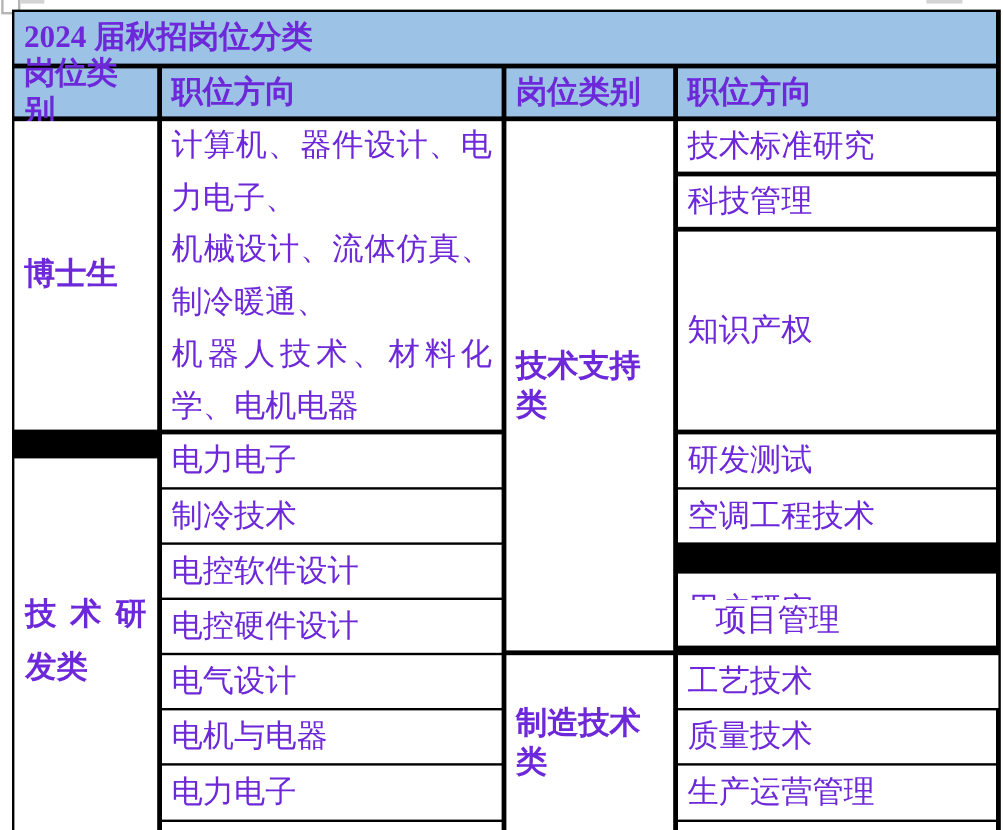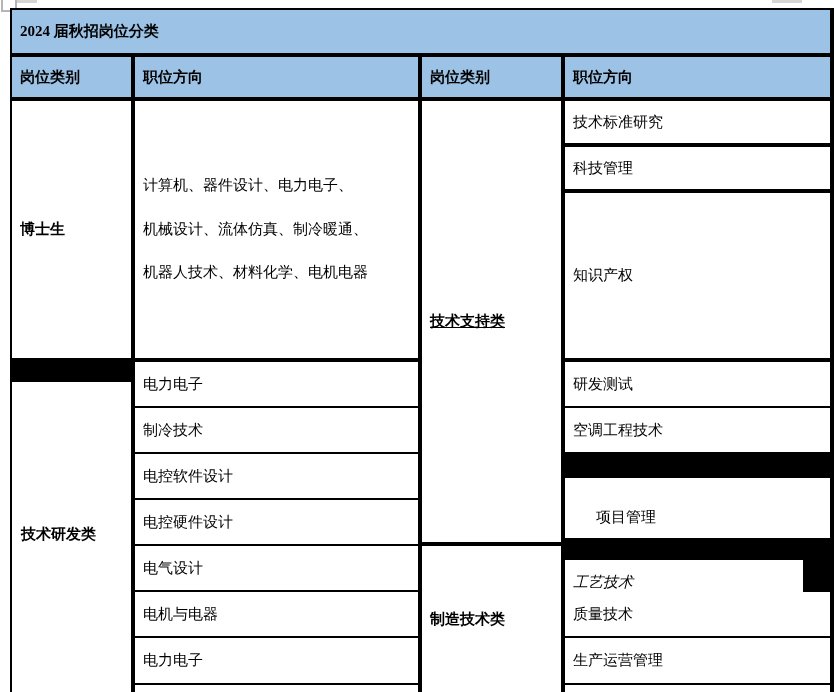--- a/index.html
+++ b/index.html
@@ -9,21 +9,21 @@
     font-family:"Liberation Serif","DejaVu Serif",serif;
   }
   
   .table-wrap {
     position:absolute; left:10px; top:8px; width:824px; height:684px;
     background:#000000; overflow:hidden;
   }
   .cell {
     position:absolute; background:#ffffff; box-sizing:border-box;
     display:flex; align-items:center; padding:0 8px;
-    font-size:15px; line-height:1.25; color:#000000;
+    font-size:26px; line-height:1.25; color:#6d28d9;
   }
   .blue { background:#9CC2E6; font-weight:bold; }
   .cat  { font-weight:bold; }
   .just { text-align:justify; text-justify:inter-ideograph; width:100%; }
   .phd-dirs { flex-direction:column; justify-content:center; align-items:flex-start; }
   .phd-dirs p { margin:0; text-align:justify; text-justify:inter-ideograph; line-height:43.5px; }
   .rows-wrap2 { line-height:44px; }
   .artifact { position:absolute; border:2px solid #b5b5b5; background:transparent; }
   .artifact2 { position:absolute; background:#d4d4d4; }
 </style>
@@ -56,30 +56,30 @@
 
   <div class="cell" style="left:125px; top:354px; width:283px; height:44px;">电力电子</div>
   <div class="cell" style="left:125px; top:400px; width:283px; height:44px;">制冷技术</div>
   <div class="cell" style="left:125px; top:446px; width:283px; height:44px;">电控软件设计</div>
   <div class="cell" style="left:125px; top:492px; width:283px; height:44px;">电控硬件设计</div>
   <div class="cell" style="left:125px; top:538px; width:283px; height:44px;">电气设计</div>
   <div class="cell" style="left:125px; top:584px; width:283px; height:44px;">电机与电器</div>
   <div class="cell" style="left:125px; top:630px; width:283px; height:45px;">电力电子</div>
   <div class="cell" style="left:125px; top:677px; width:283px; height:20px;"></div>
 
-  <div class="cell cat" style="left:412px; top:93px; width:139px; height:441px;text-decoration:underline;">技术支持类</div>
+  <div class="cell cat" style="left:412px; top:93px; width:139px; height:441px;">技术支持类</div>
 
   <div class="cell" style="left:555px; top:93px; width:265px; height:42px;">技术标准研究</div>
   <div class="cell" style="left:555px; top:139px; width:265px; height:42px;">科技管理</div>
   <div class="cell" style="left:555px; top:185px; width:265px; height:165px;">知识产权</div>
   <div class="cell" style="left:555px; top:354px; width:265px; height:44px;">研发测试</div>
   <div class="cell" style="left:555px; top:400px; width:265px; height:44px;">空调工程技术</div>
   <div class="cell" style="left:555px; top:470px; width:265px; height:60px;text-align:center;">用户研究</div>
   <div class="cell" style="left:555px; top:492px; width:265px; height:34px;padding-left:31px;">项目管理</div>
 
   <div class="cell cat" style="left:412px; top:538px; width:139px; height:146px;">制造技术类</div>
 
-  <div class="cell" style="left:555px; top:552px; width:238px; height:44px;font-style:italic;">工艺技术</div>
+  <div class="cell" style="left:555px; top:538px; width:267px; height:44px;">工艺技术</div>
   <div class="cell" style="left:555px; top:584px; width:265px; height:44px;">质量技术</div>
   <div class="cell" style="left:555px; top:630px; width:265px; height:45px;">生产运营管理</div>
   <div class="cell" style="left:555px; top:677px; width:265px; height:20px;"></div>
 
 </div>
 
 </body></html>

